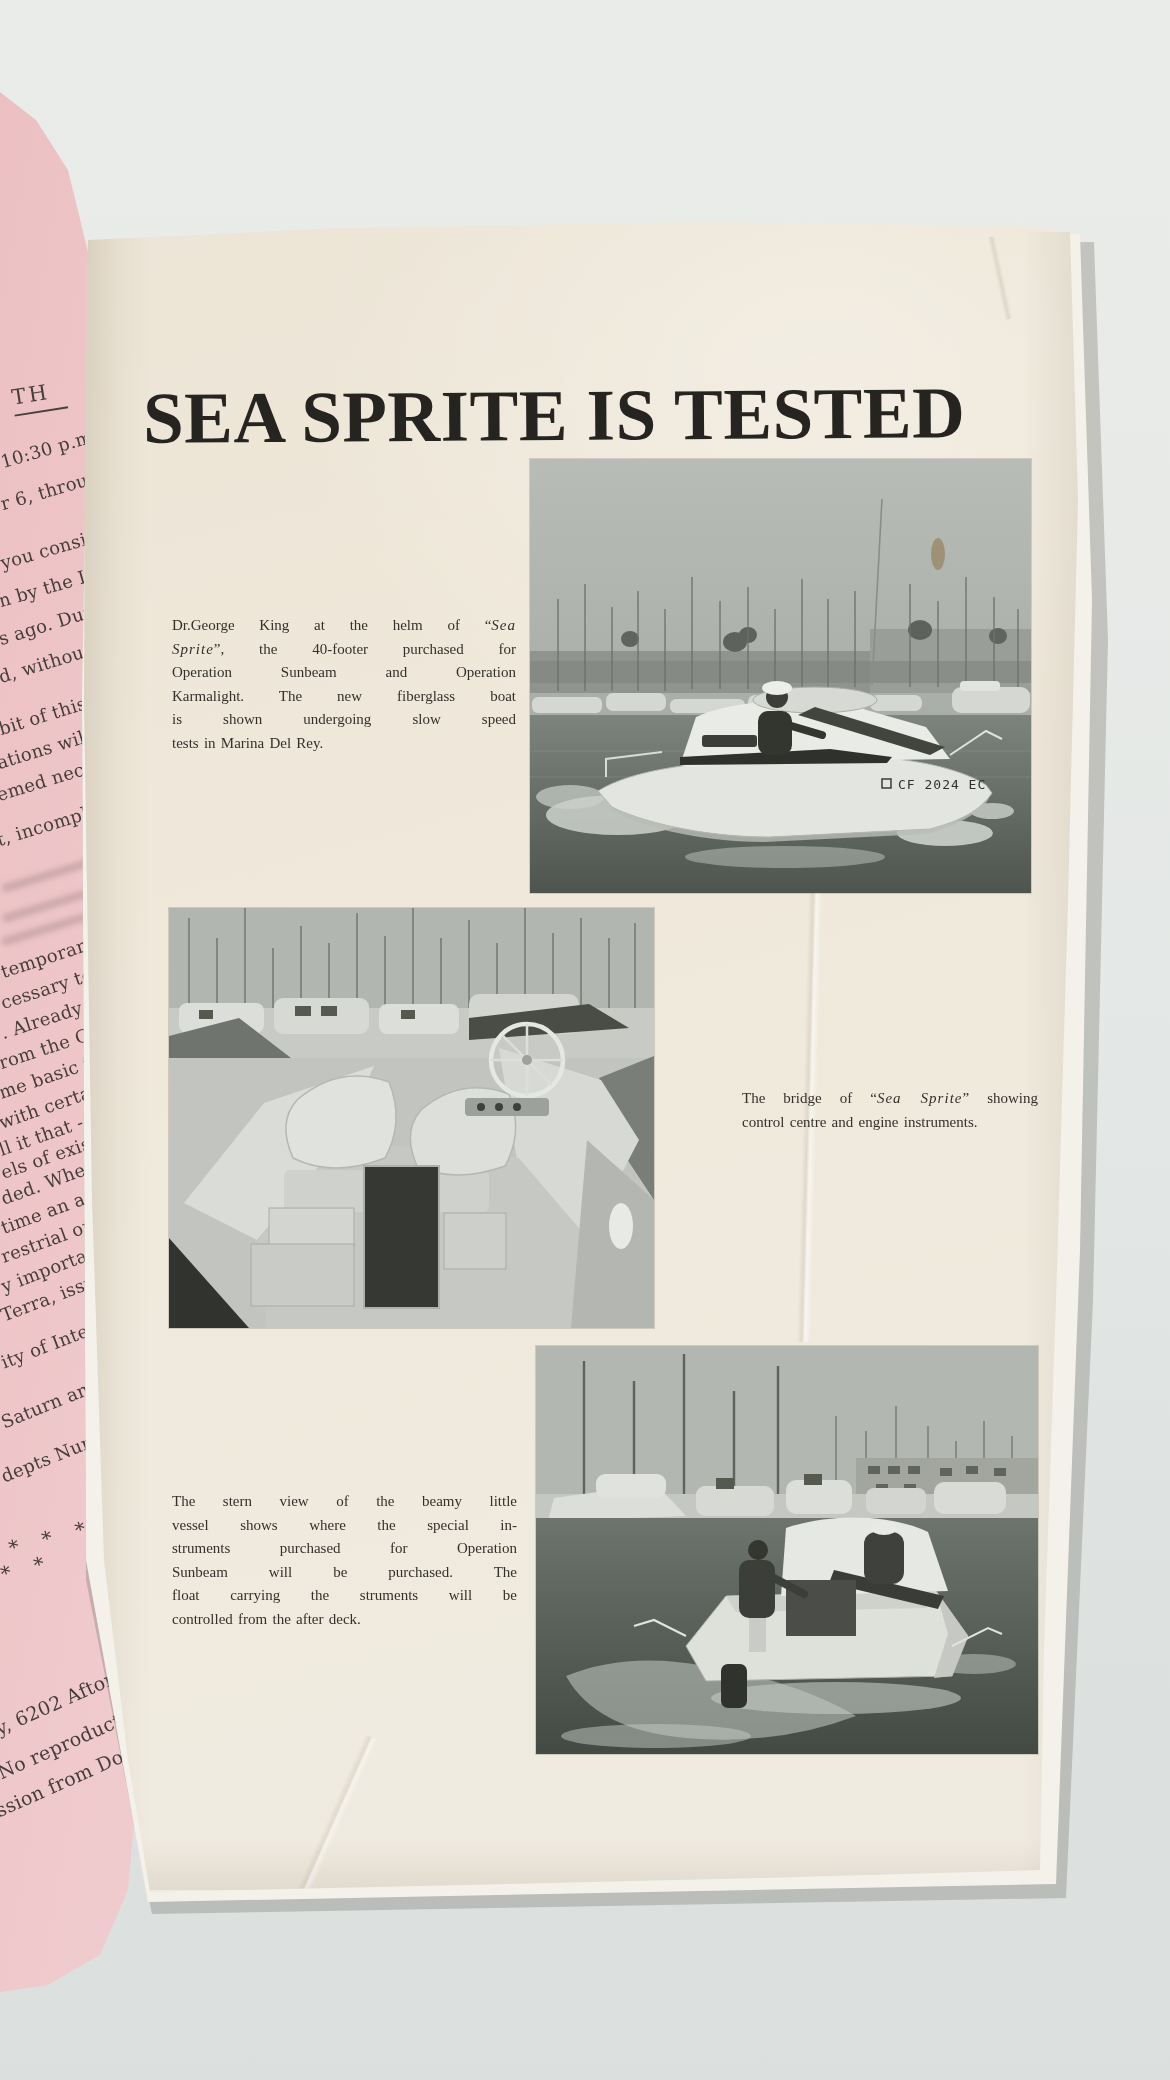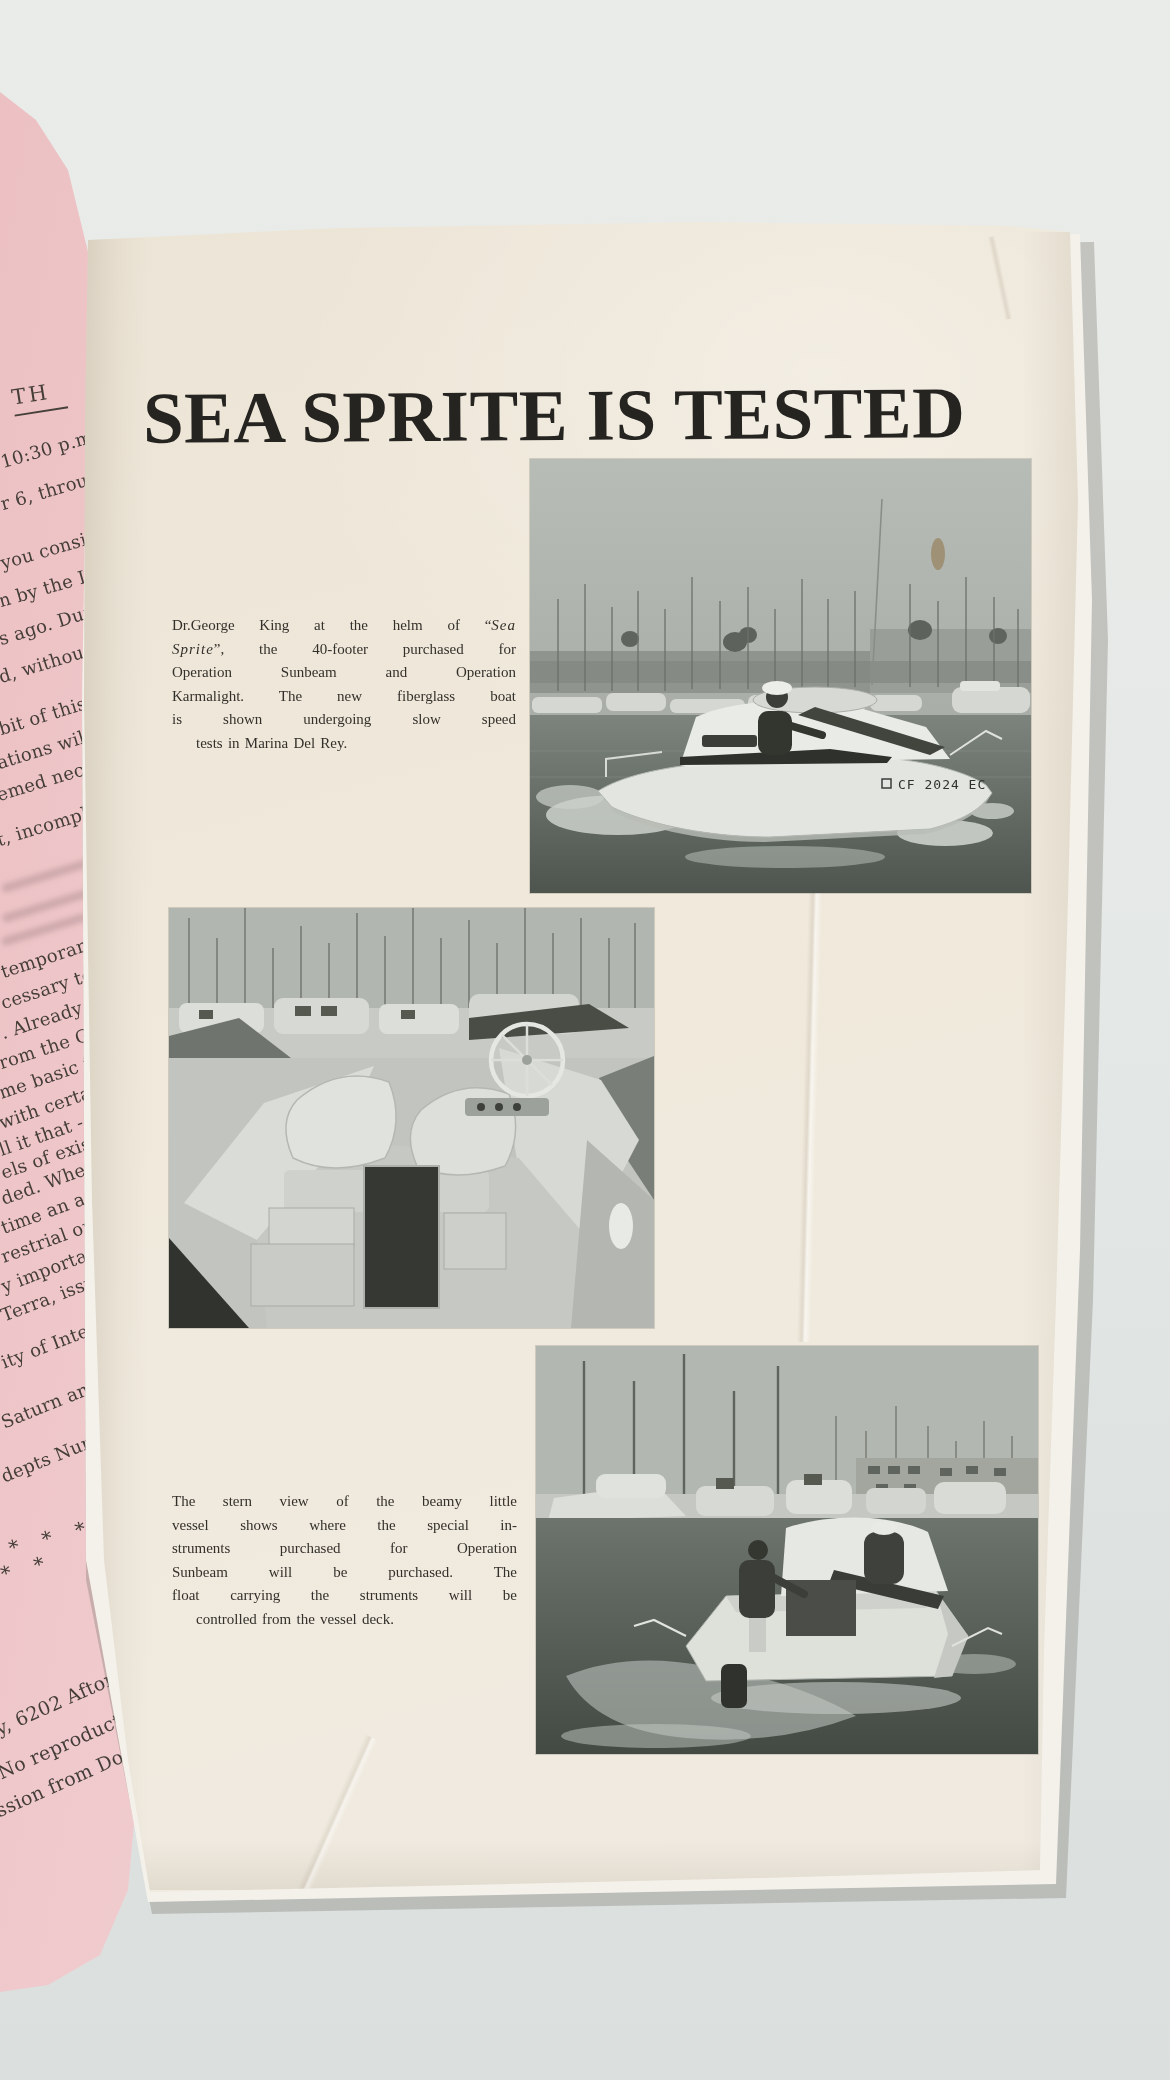--- a/index.html
+++ b/index.html
@@ -62,21 +62,21 @@
 
   
   .headline{position:absolute;left:143px;top:330px;white-space:nowrap;
     font-weight:700;font-size:73px;letter-spacing:.5px;line-height:1;color:#262421;
     transform:rotate(-.4deg);}
   .caption{position:absolute;font-size:15px;color:#33302b;word-spacing:1.5px;}
   .cap-helm{left:172px;top:614px;width:344px;}
   .cap-bridge{left:742px;top:1087px;width:296px;}
   .cap-stern{left:172px;top:1490px;width:345px;}
   .cap-line{height:23.5px;line-height:23.5px;text-align:justify;text-align-last:justify;white-space:nowrap;}
-  .cap-line.last{text-align-last:left;margin-left:24px;}
+  .cap-line.last{text-align-last:left;}
   .cap-line i{font-style:italic;letter-spacing:1px;}
 
   
   .photo{position:absolute;outline:1px solid rgba(60,60,52,.18);}
   .ph1{left:530px;top:459px;width:501px;height:434px;}
   .ph2{left:169px;top:908px;width:485px;height:420px;}
   .ph3{left:536px;top:1346px;width:502px;height:408px;}
 </style>
 </head>
 <body>
@@ -252,28 +252,32 @@
         <rect x="195" y="258" width="75" height="142" fill="none" stroke="#aeb1ab" stroke-width="2"></rect>
         <rect x="100" y="300" width="85" height="38" fill="#d3d6d0" stroke="#a9aca6" stroke-width="1"></rect>
         <rect x="82" y="336" width="103" height="62" fill="#c9ccc6" stroke="#a9aca6" stroke-width="1"></rect>
         <rect x="275" y="305" width="62" height="56" fill="#cdd0ca" stroke="#a9aca6" stroke-width="1"></rect>
         <polygon points="418,232 485,292 485,420 402,420" fill="#b4b7b1"></polygon>
         <ellipse cx="452" cy="318" rx="12" ry="23" fill="#e8eae5"></ellipse>
         <polygon points="0,330 80,420 0,420" fill="#30332e"></polygon>
       </g>
     </svg>
 
+    <div class="caption cap-bridge">
+      <div class="cap-line"><span>The bridge of “</span><i>Sea Sprite</i><span>” showing</span></div>
+      <div class="cap-line last"><span>control centre and engine instruments.</span></div>
+    </div>
 
     <div class="caption cap-stern">
       <div class="cap-line"><span>The stern view of the beamy little</span></div>
       <div class="cap-line"><span>vessel shows where the special in-</span></div>
       <div class="cap-line"><span>struments purchased for Operation</span></div>
       <div class="cap-line"><span>Sunbeam will be purchased. The</span></div>
       <div class="cap-line"><span>float carrying the struments will be</span></div>
-      <div class="cap-line last"><span>controlled from the vessel deck.</span></div>
+      <div class="cap-line last"><span>controlled from the after deck.</span></div>
     </div>
 
     <svg class="photo ph3" viewBox="0 0 502 408">
       <defs>
         <linearGradient id="wat3" x1="0" y1="0" x2="0" y2="1">
             <stop offset="0" stop-color="#6d746e"></stop>
             <stop offset="1" stop-color="#434a44"></stop>
           </linearGradient>
       </defs>
       <rect width="502" height="175" fill="#b3b7b1"></rect>

